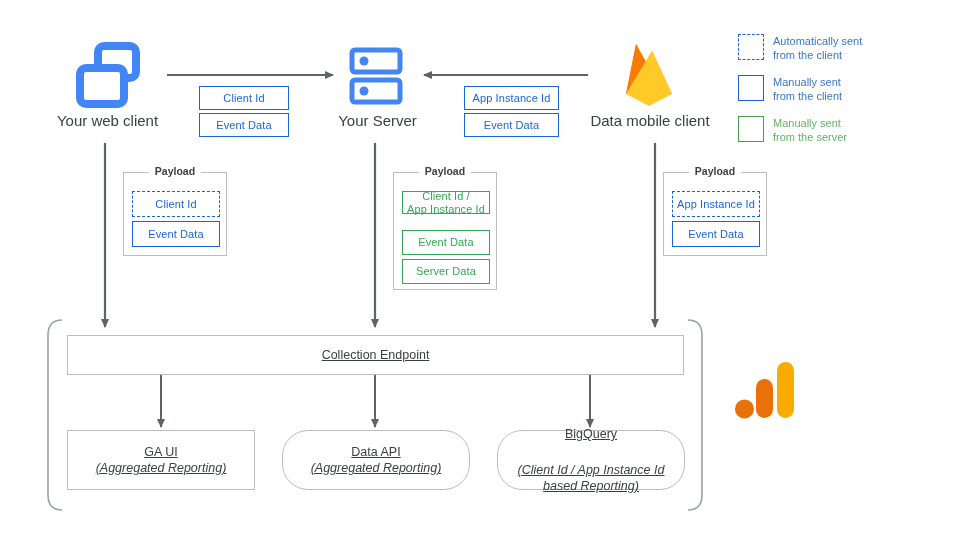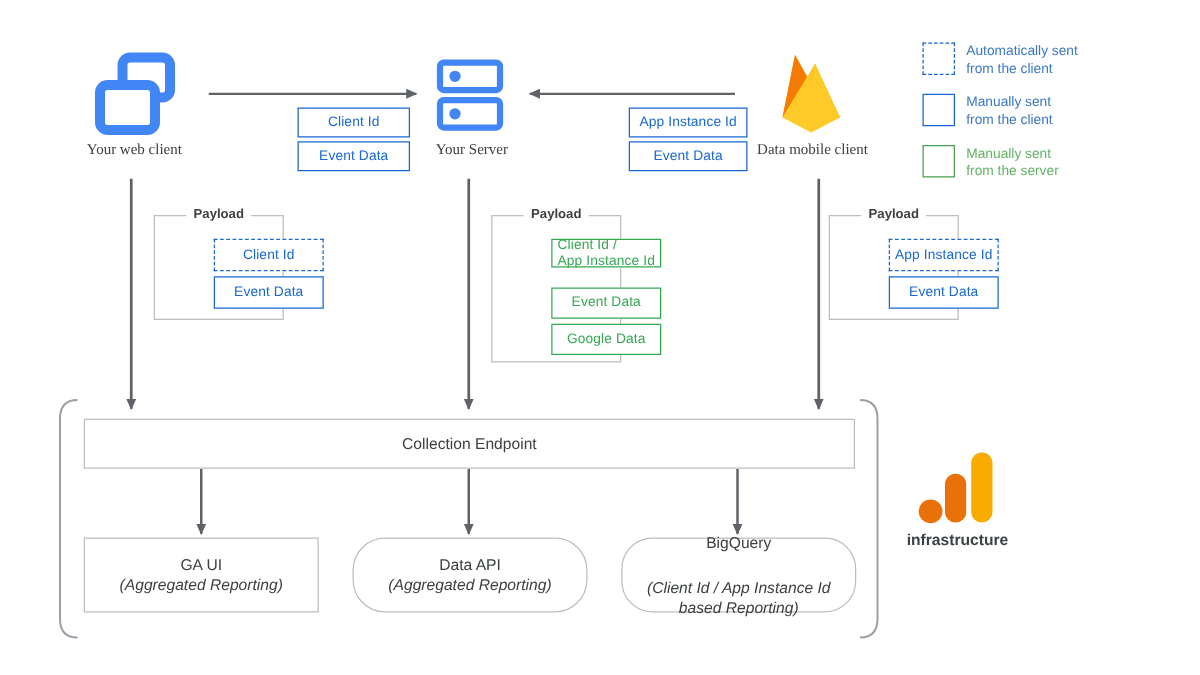--- a/index.html
+++ b/index.html
@@ -6,47 +6,47 @@
   body{
     width:960px;height:540px;position:relative;overflow:hidden;
     font-family:"Liberation Sans","DejaVu Sans",sans-serif;
     color:#3c4043;
   }
   .abs{position:absolute;}
   
   .tagbox{
     box-sizing:border-box;
     display:flex;align-items:center;justify-content:center;
+    text-align:center;
     font-size:11px;line-height:13px;
     letter-spacing:.1px;
-    margin-left:39px;
   }
   .blue-solid{border:1.5px solid #1967d2;color:#1967d2;background:#fff;}
   .blue-dash{border:1.5px dashed #1967d2;color:#1967d2;background:#fff;}
   .green-solid{border:1.5px solid #34a853;color:#34a853;background:#fff;}
   
   .payload{
     box-sizing:border-box;
     border:1px solid #bdbdbd;
     background:#fff;
   }
   .payload-label{
     position:absolute;top:-8px;left:50%;transform:translateX(-50%);
     background:#fff;padding:0 6px;
     font-size:10.5px;font-weight:bold;color:#3c4043;white-space:nowrap;
   }
   
   .caption{
-    font-size:12px;color:#3c4043;text-align:center;white-space:nowrap;font-family:Liberation Serif, serif;
+    font-size:15px;color:#3c4043;text-align:center;white-space:nowrap;
   }
   
   .greybox{
     box-sizing:border-box;border:1px solid #bdbdbd;background:#fff;
     display:flex;flex-direction:column;align-items:center;justify-content:center;
-    font-size:12.5px;color:#3c4043;text-align:center;line-height:16px;
+    font-size:12.5px;color:#3c4043;text-align:center;line-height:16px;text-decoration:underline;
   }
   .greybox em{font-style:italic;}
   
   .legend-row{display:flex;align-items:flex-start;}
   .legend-swatch{
     width:26px;height:26px;box-sizing:border-box;flex:0 0 26px;margin-right:9px;
     background:#fff;
   }
   .sw-dash{border:1.5px dashed #1967d2;}
   .sw-blue{border:1.5px solid #1967d2;}
@@ -118,21 +118,21 @@
   <div class="payload-label">Payload</div>
   <div class="tagbox blue-dash" style="position:absolute;left:8px;top:18px;width:88px;height:26px;">Client Id</div>
   <div class="tagbox blue-solid" style="position:absolute;left:8px;top:48px;width:88px;height:26px;">Event Data</div>
 </div>
 
 <div class="abs payload" style="left:393px;top:172px;width:104px;height:118px;">
   <div class="payload-label">Payload</div>
   <div class="tagbox green-solid" style="position:absolute;left:8px;top:18px;width:88px;height:23px;white-space:pre-line;">Client Id /
 App Instance Id</div>
   <div class="tagbox green-solid" style="position:absolute;left:8px;top:57px;width:88px;height:25px;">Event Data</div>
-  <div class="tagbox green-solid" style="position:absolute;left:8px;top:86px;width:88px;height:25px;">Google Data</div>
+  <div class="tagbox green-solid" style="position:absolute;left:8px;top:86px;width:88px;height:25px;">Server Data</div>
 </div>
 
 <div class="abs payload" style="left:663px;top:172px;width:104px;height:84px;">
   <div class="payload-label">Payload</div>
   <div class="tagbox blue-dash" style="position:absolute;left:8px;top:18px;width:88px;height:26px;">App Instance Id</div>
   <div class="tagbox blue-solid" style="position:absolute;left:8px;top:48px;width:88px;height:26px;">Event Data</div>
 </div>
 
 <div class="abs greybox" style="left:67px;top:335px;width:617px;height:40px;">
   <span>Collection Endpoint</span>
@@ -152,21 +152,20 @@
   <span>BigQuery</span>
   <em style="display:block;margin-top:20px;">(Client Id / App Instance Id based Reporting)</em>
 </div>
 
 <svg class="abs" style="left:735px;top:362px;width:62px;height:58px;" viewBox="0 0 62 58">
   <rect x="42" y="0" width="17" height="56" rx="8.5" fill="#f9ab00"></rect>
   <rect x="21" y="17" width="17" height="39" rx="8.5" fill="#e8710a"></rect>
   <circle cx="9.5" cy="47" r="9.5" fill="#e8710a"></circle>
 </svg>
 <div class="abs ga-caption" style="left:700px;top:424px;width:132px;">
-  <div>infrastructure</div>
 </div>
 
 <div class="abs legend-row" style="left:738px;top:34px;width:210px;">
   <div class="legend-swatch sw-dash"></div>
   <div class="legend-text lt-blue">
     <div>Automatically sent</div>
     <div>from the client</div>
   </div>
 </div>
 

